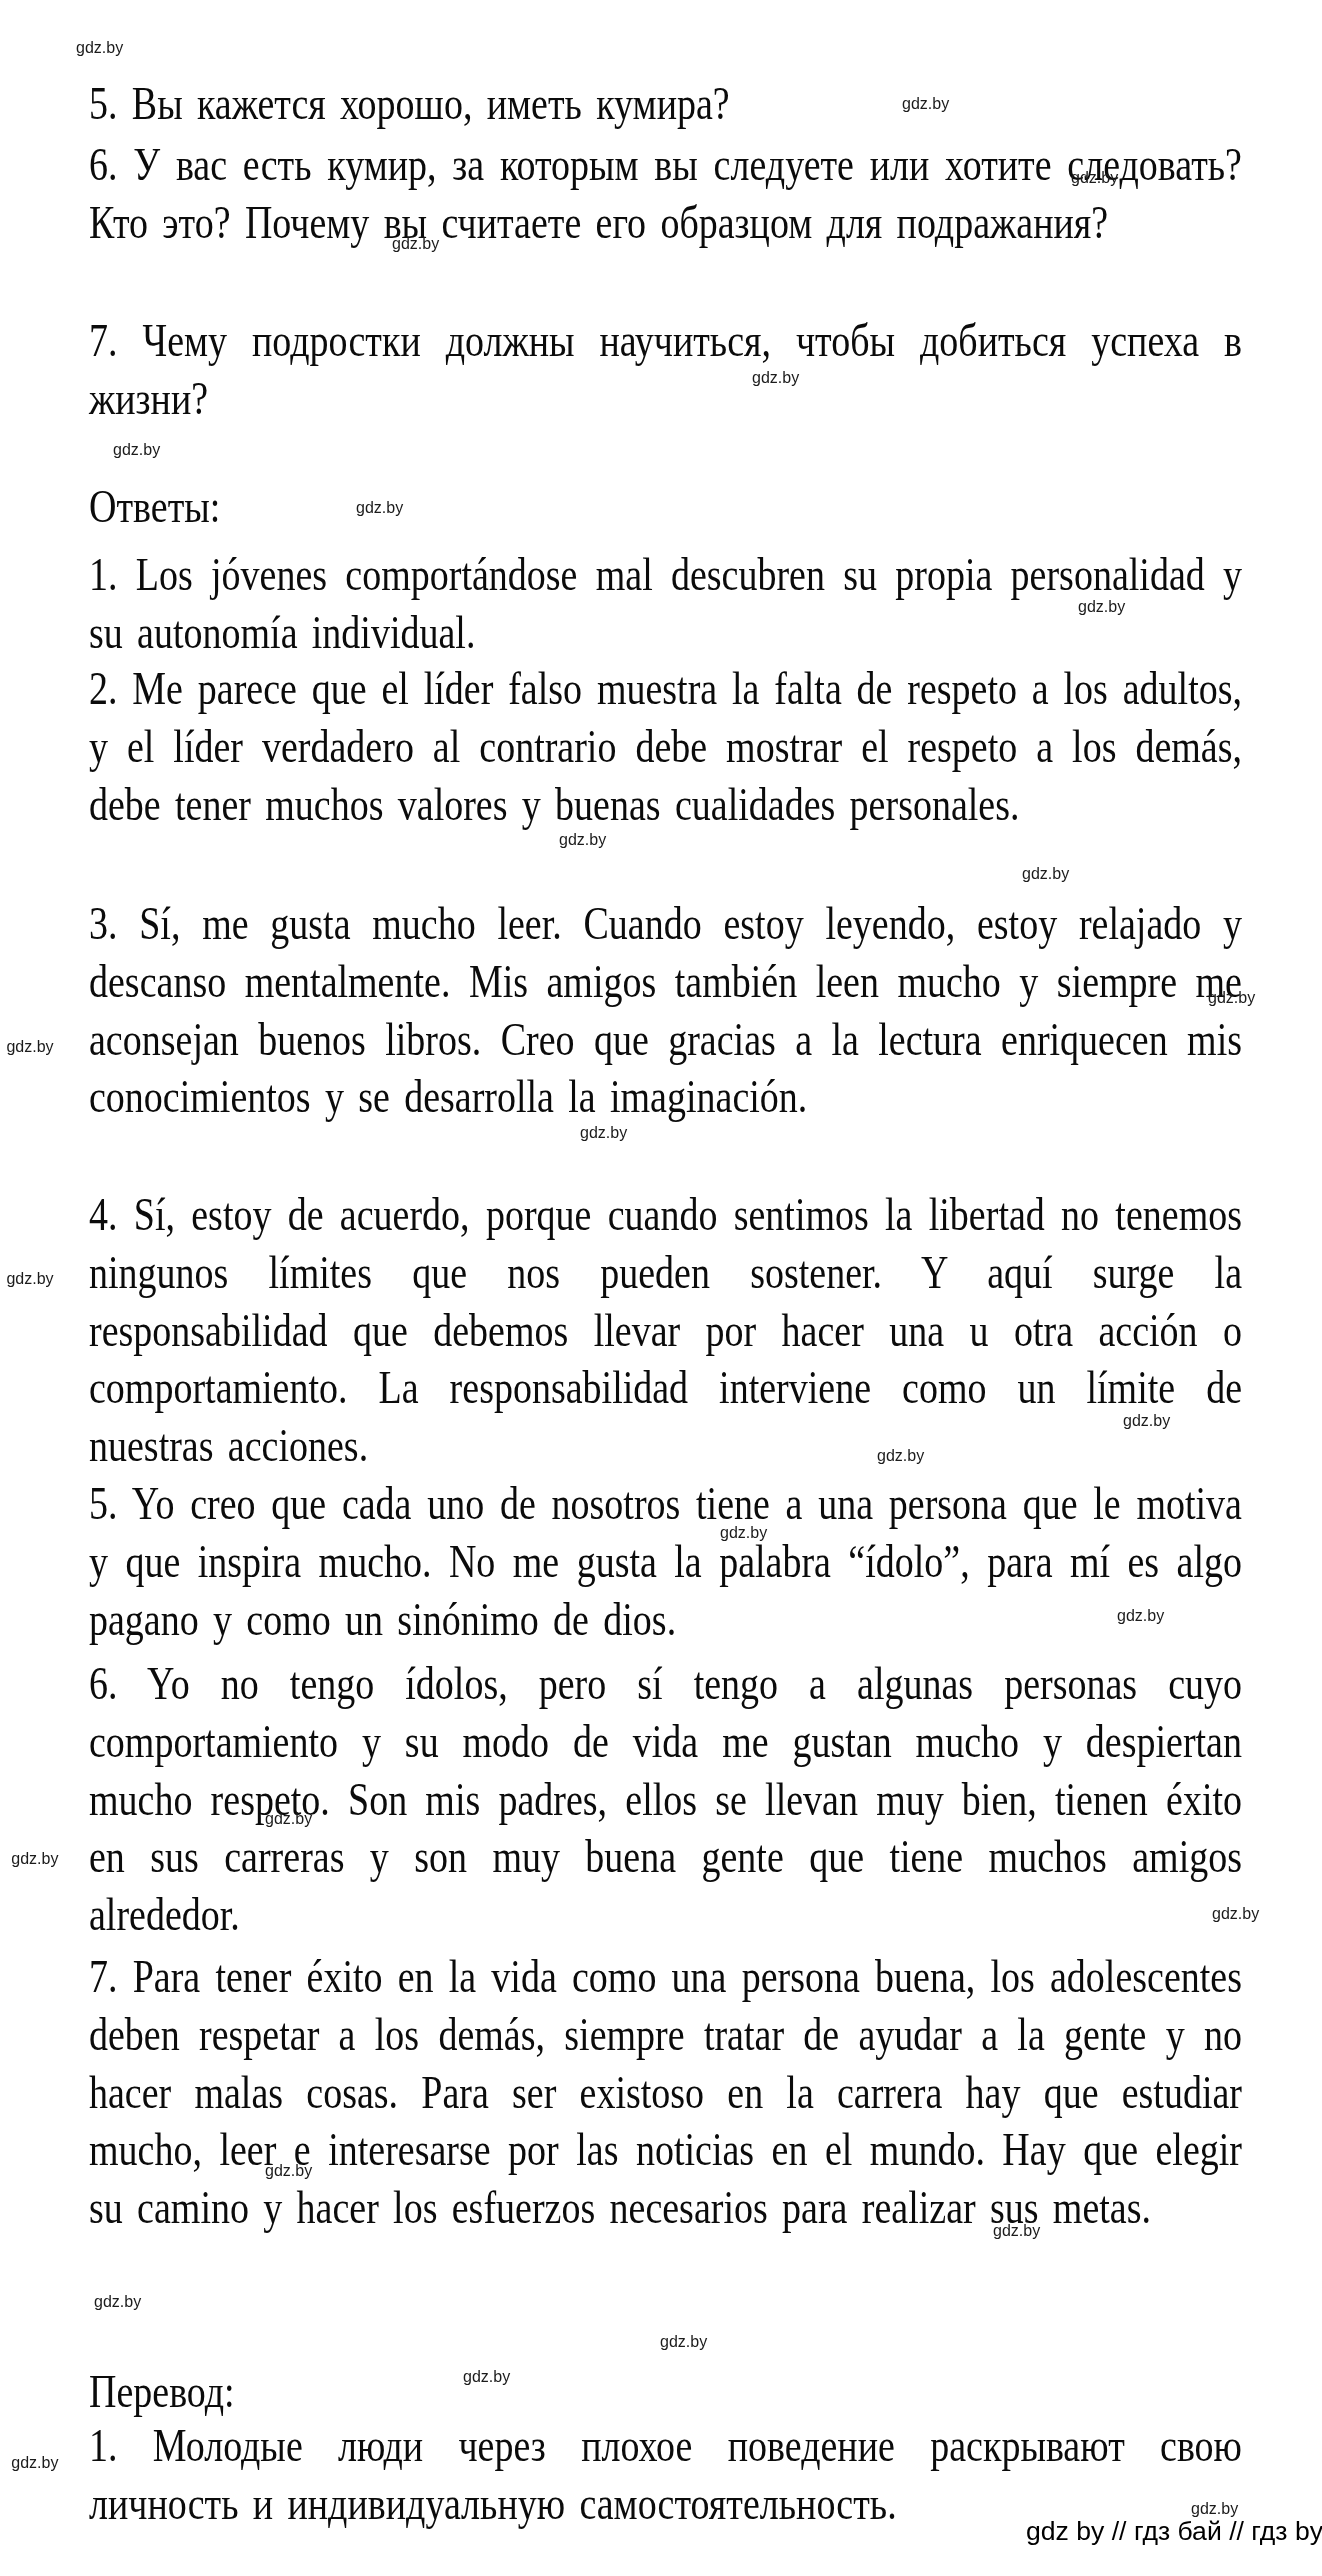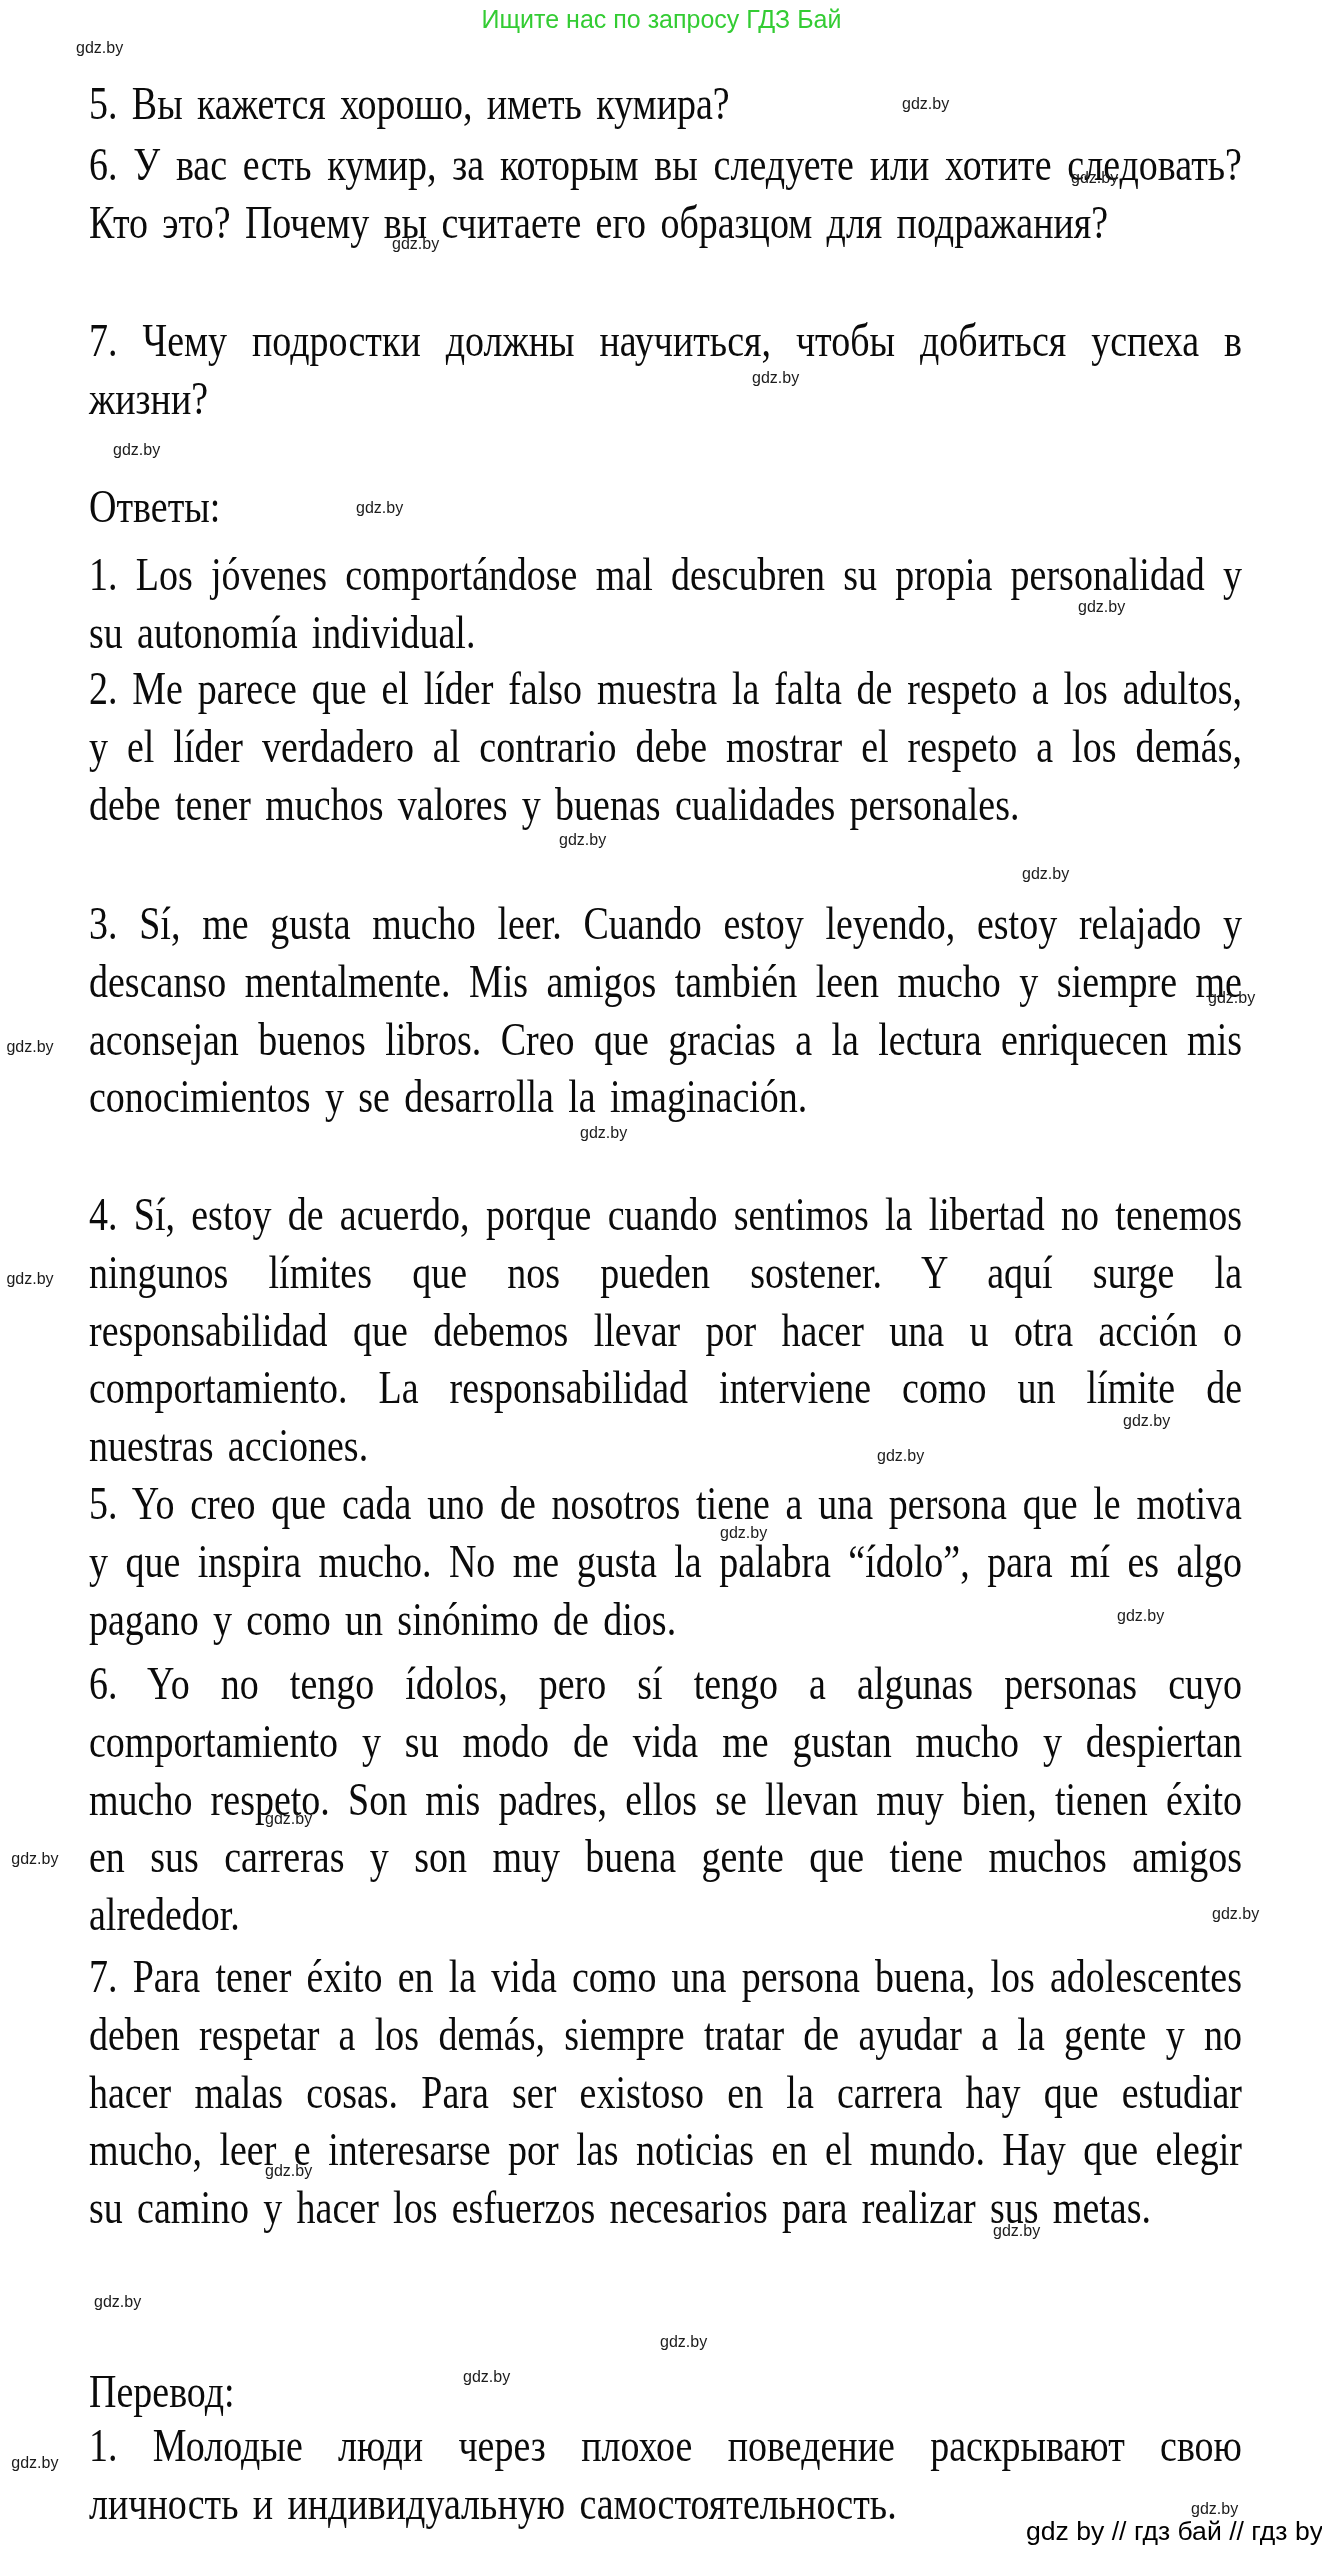--- a/index.html
+++ b/index.html
@@ -49,21 +49,20 @@
     font-size: 26.6px;
     color: #000000;
     white-space: nowrap;
   }
 </style>
 </head>
 <body>
 
 <div id="page">
 
-  <div class="promo">Ищите нас по запросу ГДЗ Бай</div>
 
   <div class="par" style="top:75px">5. Вы кажется хорошо, иметь кумира?</div>
   <div class="par" style="top:136px">6. У вас есть кумир, за которым вы следуете или хотите следовать? Кто это? Почему вы считаете его образцом для подражания?</div>
   <div class="par" style="top:312px">7. Чему подростки должны научиться, чтобы добиться успеха в жизни?</div>
 
   <div class="par heading" style="top:478px">Ответы:</div>
   <div class="par" style="top:546px">1. Los jóvenes comportándose mal descubren su propia personalidad y su autonomía individual.</div>
   <div class="par" style="top:660px">2. Me parece que el líder falso muestra la falta de respeto a los adultos, y el líder verdadero al contrario debe mostrar el respeto a los demás, debe tener muchos valores y buenas cualidades personales.</div>
   <div class="par" style="top:895px">3. Sí, me gusta mucho leer. Cuando estoy leyendo, estoy relajado y descanso mentalmente. Mis amigos también leen mucho y siempre me aconsejan buenos libros. Creo que gracias a la lectura enriquecen mis conocimientos y se desarrolla la imaginación.</div>
   <div class="par" style="top:1186px">4. Sí, estoy de acuerdo, porque cuando sentimos la libertad no tenemos ningunos límites que nos pueden sostener. Y aquí surge la responsabilidad que debemos llevar por hacer una u otra acción o comportamiento. La responsabilidad interviene como un límite de nuestras acciones.</div>

